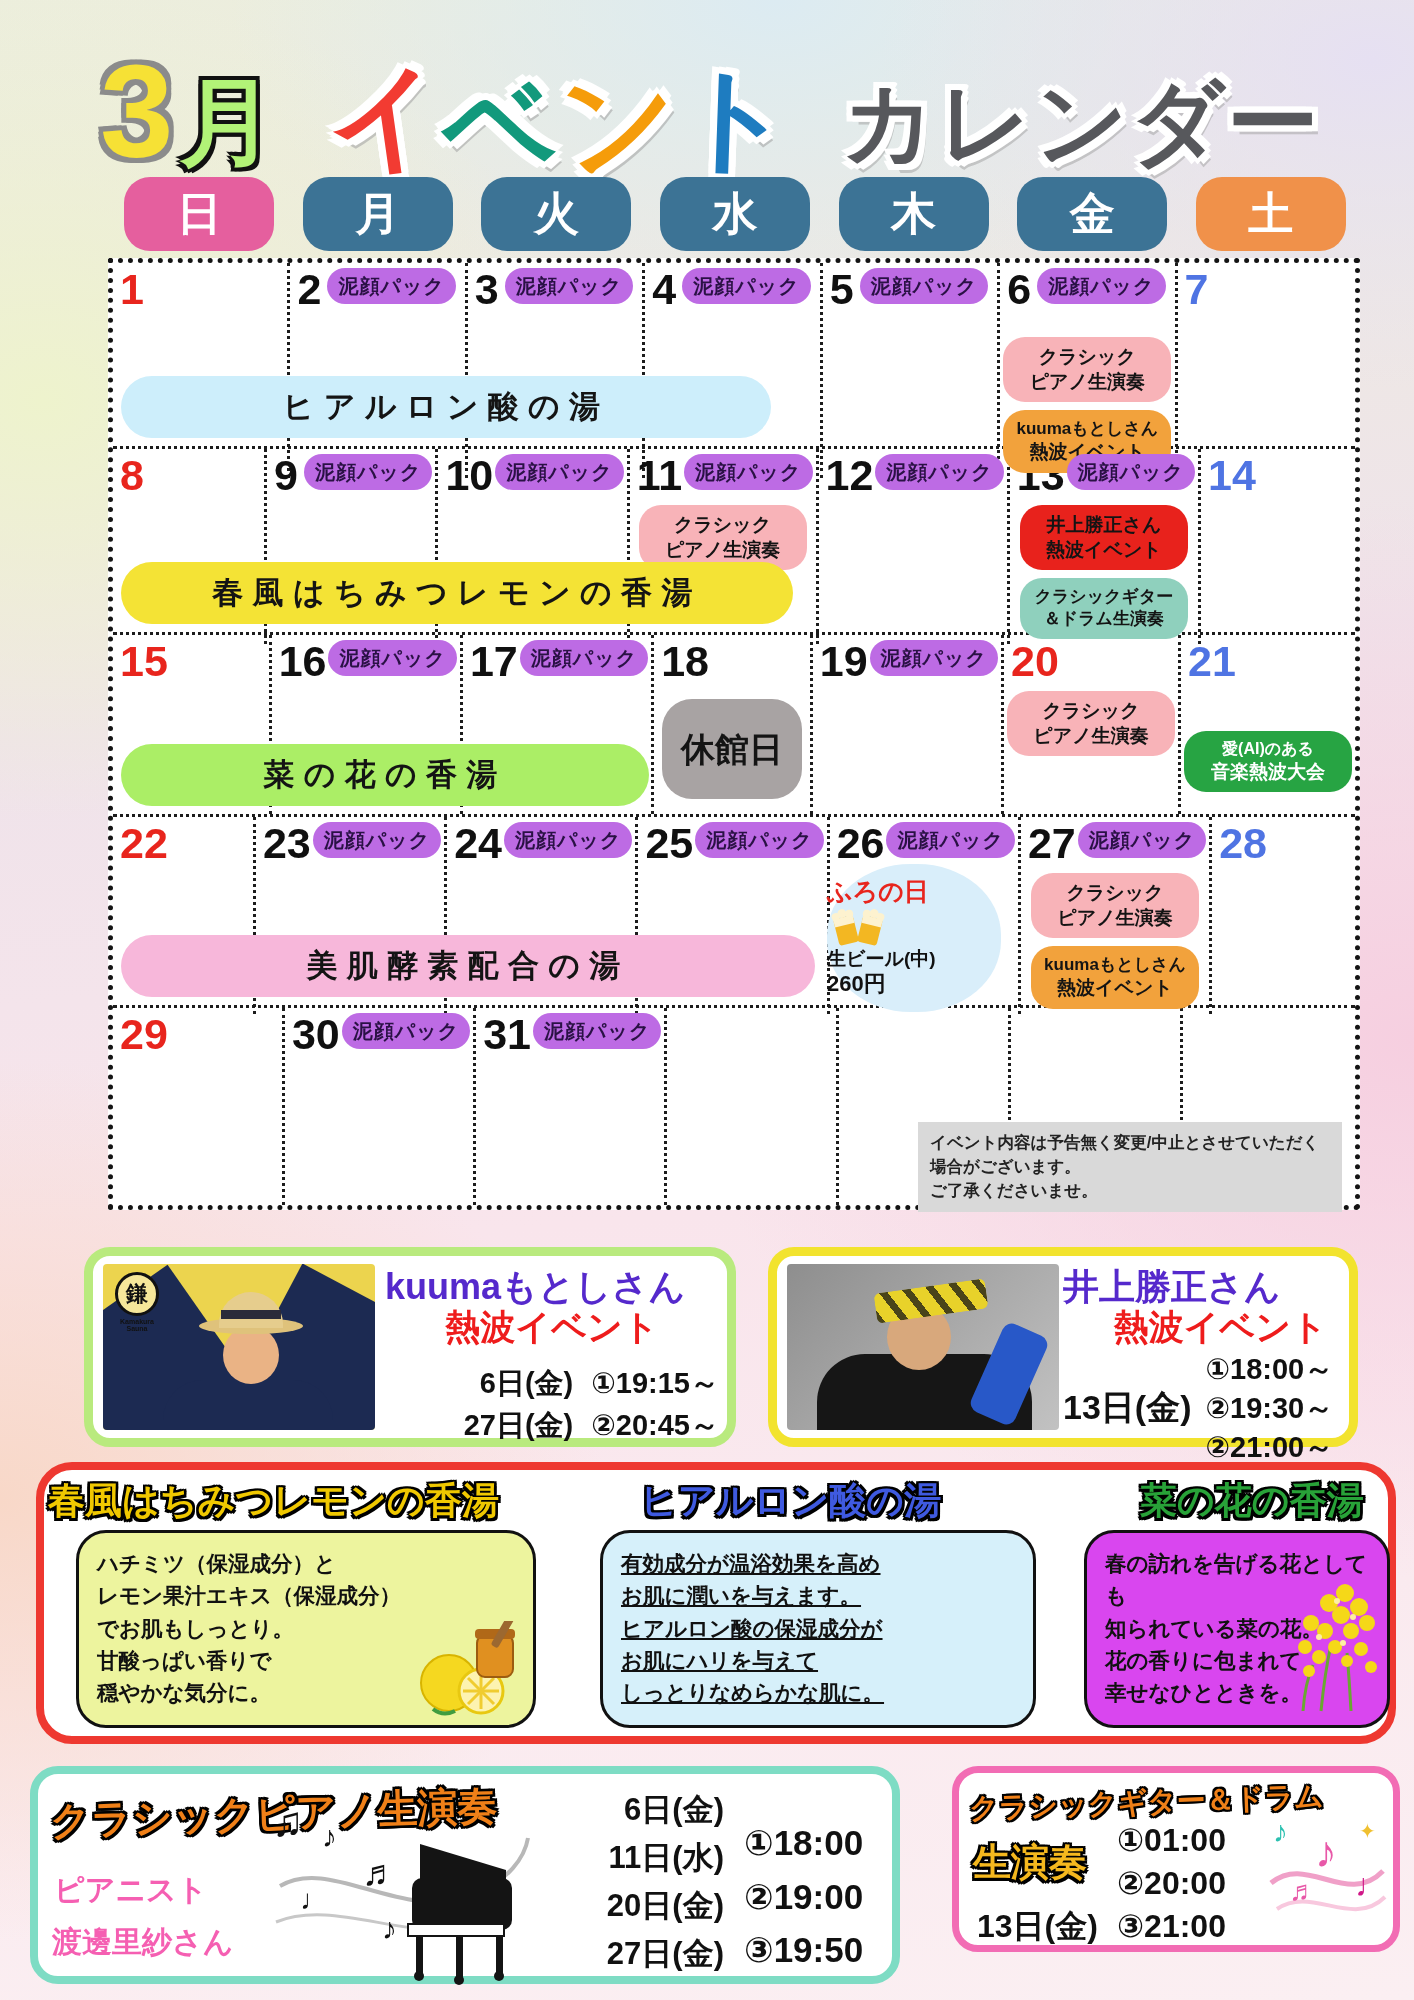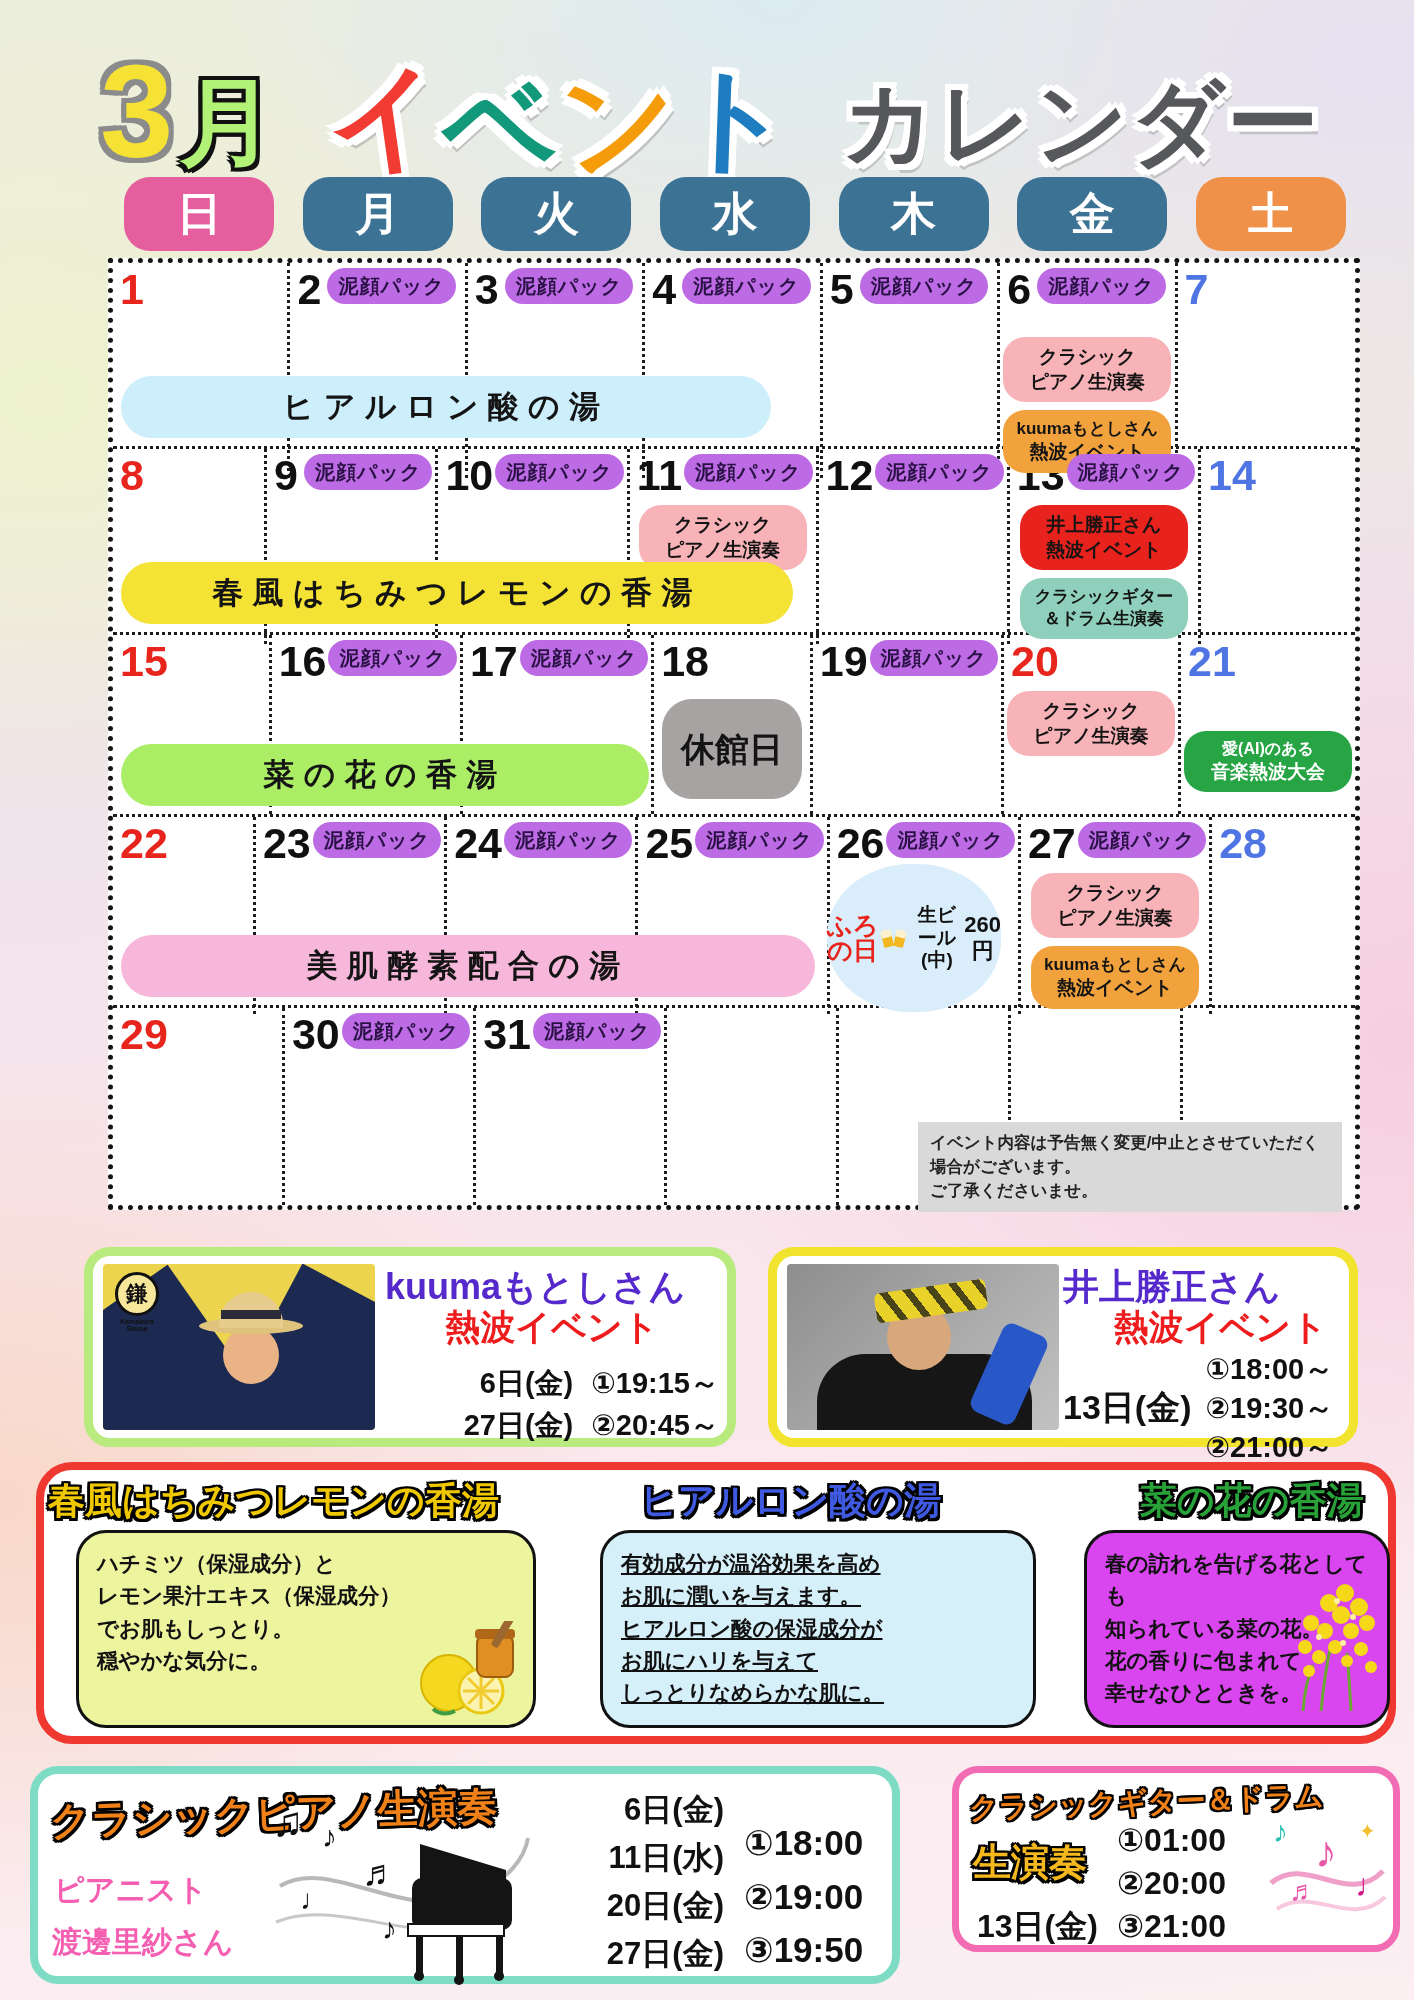--- a/index.html
+++ b/index.html
@@ -64,21 +64,21 @@
   .badge.b-ai{background:#27a443;color:#fff;margin-top:48px;}
   .badge.b-ai div:first-child{font-size:16px;font-weight:700;}
   .banner{position:absolute;bottom:8px;left:8px;height:62px;border-radius:34px;display:flex;align-items:center;
     justify-content:center;font-size:31px;font-weight:800;letter-spacing:0.30em;color:#141414;z-index:2;}
   .w-hyaluron{background:#cdeefb;}
   .w-honey{background:#f4e335;}
   .w-nanohana{background:#abee66;}
   .w-bihada{background:#f7b7da;}
   
   .furo-blob{position:absolute;left:827px;top:864px;width:174px;height:148px;background:#d9eefa;border-radius:48%;
-    z-index:4;display:flex;flex-direction:row;align-items:center;justify-content:center;text-align:center;}
+    z-index:4;display:flex;flex-direction:column;align-items:flex-start;justify-content:center;text-align:center;}
   .furo-title{color:#e8251d;font-size:25px;font-weight:900;line-height:1;}
   .furo-item{font-size:19px;font-weight:900;color:#111;line-height:1.2;}
   .furo-price{font-size:22px;font-weight:900;color:#111;line-height:1.2;}
   
   .disclaimer{position:absolute;left:918px;top:1122px;width:424px;background:#d9d9d9;padding:9px 12px;box-sizing:border-box;
     font-size:16.5px;font-weight:700;color:#222;line-height:1.45;z-index:5;}
   
   .ecard{position:absolute;background:#fff;border-radius:26px;box-sizing:border-box;}
   .card-kuuma{left:84px;top:1247px;width:652px;height:200px;border:9px solid #b9ea7e;}
   .card-inoue{left:768px;top:1247px;width:590px;height:200px;border:9px solid #f2e32e;}
@@ -536,20 +536,21 @@
 <div class="bath-section">
   <div class="bath-title bt-honey">春風はちみつレモンの香湯</div>
   <div class="bath-title bt-hyaluron">ヒアルロン酸の湯</div>
   <div class="bath-title bt-nanohana">菜の花の香湯</div>
 
   <div class="bath-box bb-honey">
     <div>
         <div class="bline">ハチミツ（保湿成分）と</div>
         <div class="bline">レモン果汁エキス（保湿成分）</div>
         <div class="bline">でお肌もしっとり。</div>
+        <div class="bline">甘酸っぱい香りで</div>
         <div class="bline">穏やかな気分に。</div>
       </div>
     <svg class="bb-icon icon-honeylemon" width="110" height="96" viewBox="0 0 110 96">
       <circle cx="34" cy="62" r="28" fill="#f5d820" stroke="#d8b400" stroke-width="2"></circle>
       <circle cx="66" cy="70" r="22" fill="#fdf3b0" stroke="#e8c810" stroke-width="3"></circle>
       <g stroke="#f0cc30" stroke-width="3">
         <line x1="66" y1="52" x2="66" y2="88"></line>
           <line x1="48" y1="70" x2="84" y2="70"></line>
         <line x1="53" y1="57" x2="79" y2="83"></line>
           <line x1="79" y1="57" x2="53" y2="83"></line>

